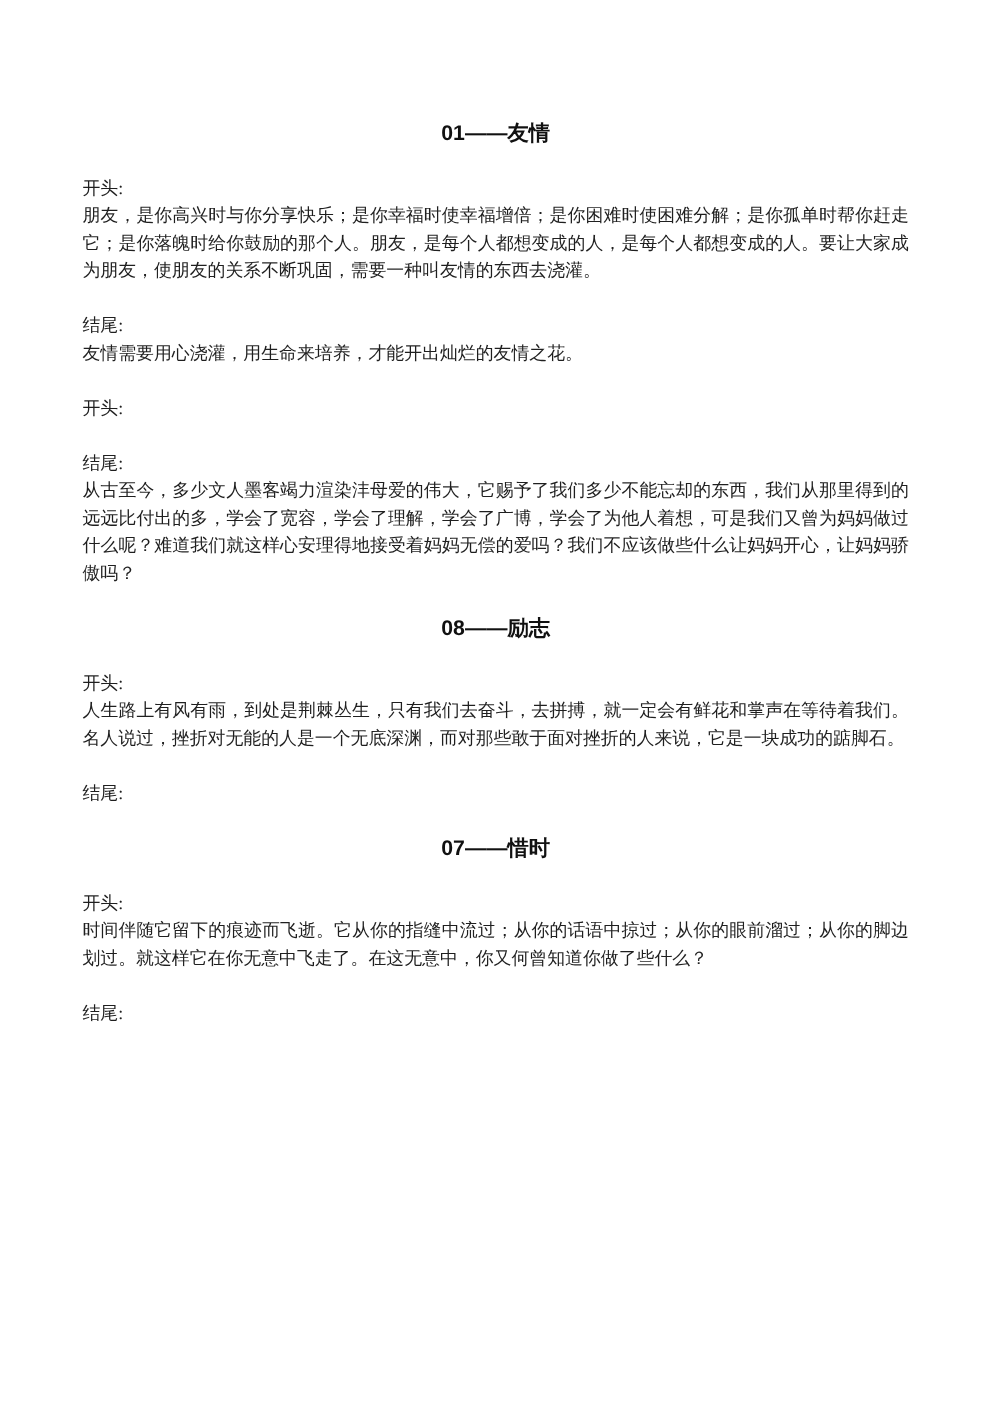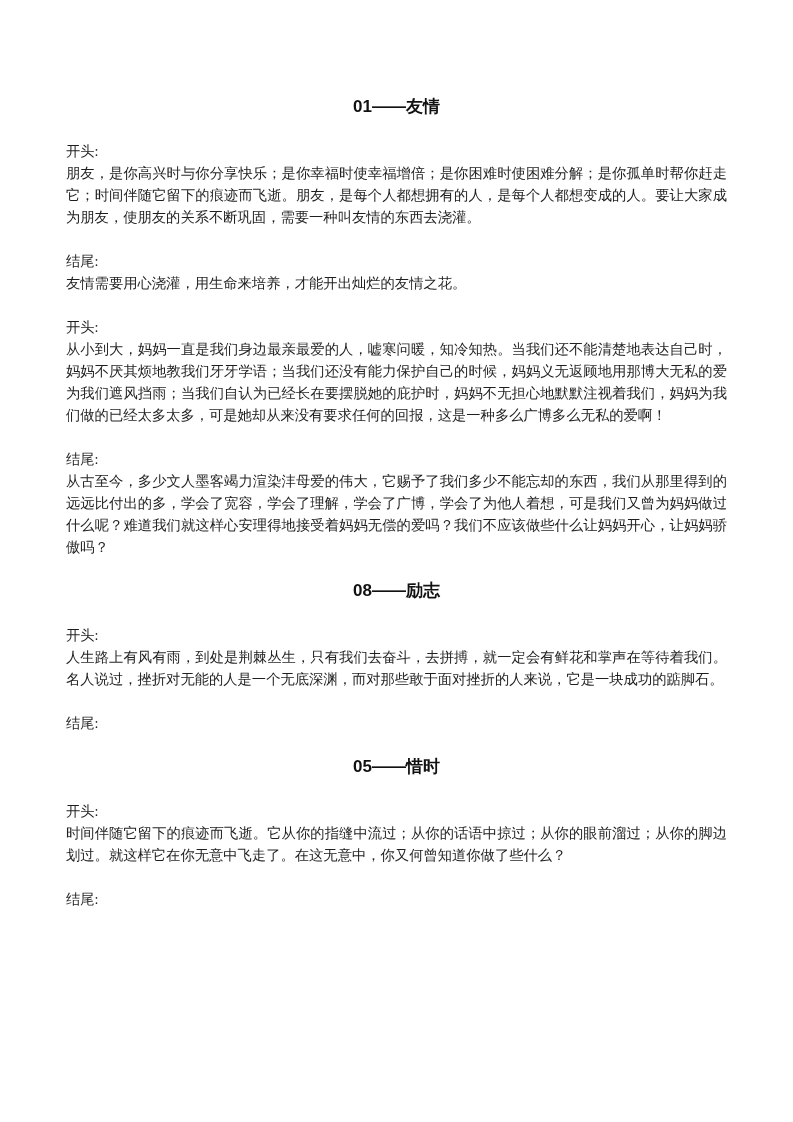--- a/index.html
+++ b/index.html
@@ -47,52 +47,51 @@
 </style>
 </head>
 <body>
 
 <div class="page">
 
   <section class="section">
     <h2 class="section-heading">01——友情</h2>
     <div class="block">
       <p class="block-label">开头:</p>
-      <p class="para">朋友，是你高兴时与你分享快乐；是你幸福时使幸福增倍；是你困难时使困难分解；是你孤单时帮你赶走它；时间伴随它留下的痕迹而飞逝。朋友，是每个人都想拥有的人，是每个人都想变成的人。要让大家成为朋友，使朋友的关系不断巩固，需要一种叫友情的东西去浇灌。</p>
+      <p class="para">朋友，是你高兴时与你分享快乐；是你幸福时使幸福增倍；是你困难时使困难分解；是你孤单时帮你赶走它；是你落魄时给你鼓励的那个人。朋友，是每个人都想变成的人，是每个人都想变成的人。要让大家成为朋友，使朋友的关系不断巩固，需要一种叫友情的东西去浇灌。</p>
     </div>
     <div class="block">
       <p class="block-label">结尾:</p>
       <p class="para">友情需要用心浇灌，用生命来培养，才能开出灿烂的友情之花。</p>
     </div>
   </section>
 
   <section class="section">
     <div class="block">
       <p class="block-label">开头:</p>
-      <p class="para">从小到大，妈妈一直是我们身边最亲最爱的人，嘘寒问暖，知冷知热。当我们还不能清楚地表达自己时，妈妈不厌其烦地教我们牙牙学语；当我们还没有能力保护自己的时候，妈妈义无返顾地用那博大无私的爱为我们遮风挡雨；当我们自认为已经长在要摆脱她的庇护时，妈妈不无担心地默默注视着我们，妈妈为我们做的已经太多太多，可是她却从来没有要求任何的回报，这是一种多么广博多么无私的爱啊！</p>
     </div>
     <div class="block">
       <p class="block-label">结尾:</p>
       <p class="para">从古至今，多少文人墨客竭力渲染沣母爱的伟大，它赐予了我们多少不能忘却的东西，我们从那里得到的远远比付出的多，学会了宽容，学会了理解，学会了广博，学会了为他人着想，可是我们又曾为妈妈做过什么呢？难道我们就这样心安理得地接受着妈妈无偿的爱吗？我们不应该做些什么让妈妈开心，让妈妈骄傲吗？</p>
     </div>
   </section>
 
   <section class="section">
     <h2 class="section-heading">08——励志</h2>
     <div class="block">
       <p class="block-label">开头:</p>
       <p class="para">人生路上有风有雨，到处是荆棘丛生，只有我们去奋斗，去拼搏，就一定会有鲜花和掌声在等待着我们。名人说过，挫折对无能的人是一个无底深渊，而对那些敢于面对挫折的人来说，它是一块成功的踮脚石。</p>
     </div>
     <div class="block">
       <p class="block-label">结尾:</p>
     </div>
   </section>
 
   <section class="section">
-    <h2 class="section-heading">05——惜时</h2>
+    <h2 class="section-heading">07——惜时</h2>
     <div class="block">
       <p class="block-label">开头:</p>
       <p class="para">时间伴随它留下的痕迹而飞逝。它从你的指缝中流过；从你的话语中掠过；从你的眼前溜过；从你的脚边划过。就这样它在你无意中飞走了。在这无意中，你又何曾知道你做了些什么？</p>
     </div>
     <div class="block">
       <p class="block-label">结尾:</p>
     </div>
   </section>
 
 </div>

